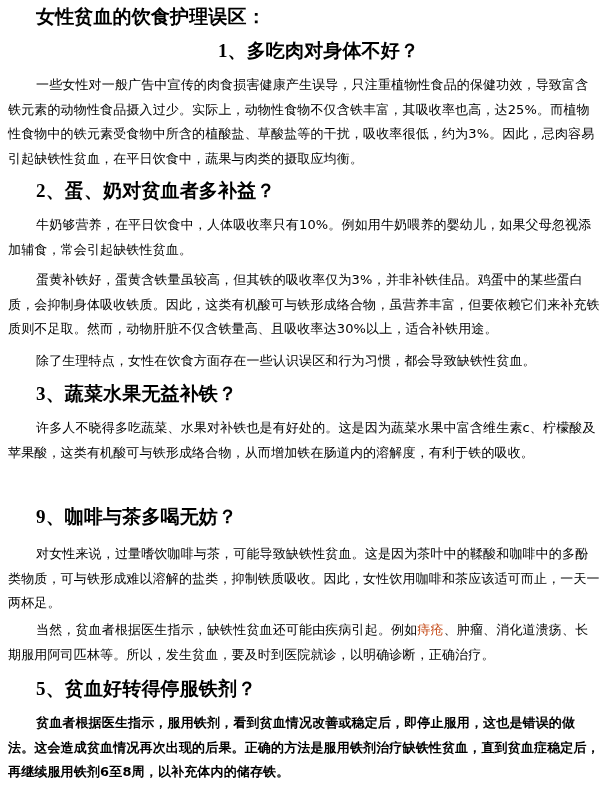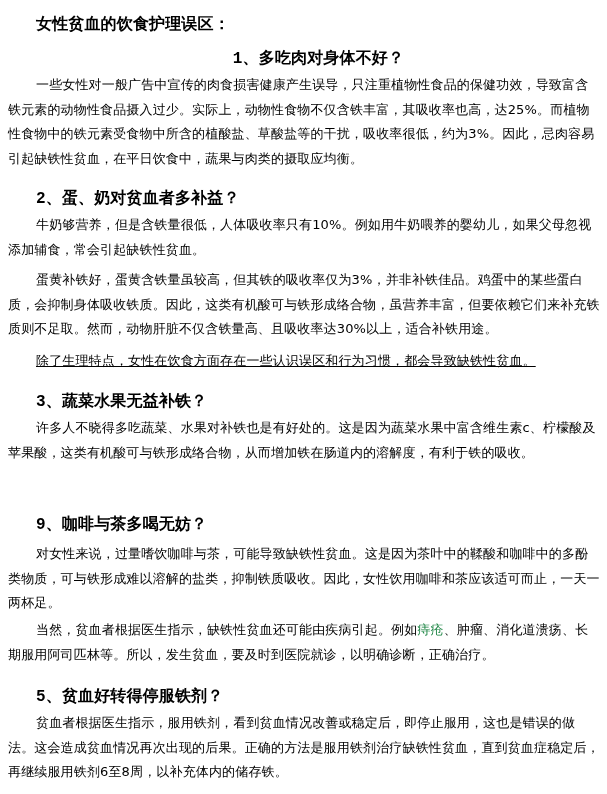--- a/index.html
+++ b/index.html
@@ -1,39 +1,39 @@
 <!DOCTYPE html>
 <html><head>
 <meta charset="utf-8">
 <style>
   html, body { margin:0; padding:0; background:#ffffff; }
   body { width:607px; height:794px; overflow:hidden; position:relative;
          font-family:"DejaVu Sans", "Liberation Sans", sans-serif; color:#000; }
   .doc { position:absolute; left:8px; top:0; width:593px; }
   .blk { position:absolute; left:0; width:593px; font-size:13px; line-height:24.5px; margin:0; letter-spacing:0.15px; }
-  .h { font-weight:bold; font-family:Liberation Mono, monospace; font-size:16px; left:28px; width:565px;margin-top:8px; }
+  .h { font-weight:bold; font-family:Liberation Serif, serif; font-size:19px; left:28px; width:565px; }
   .p { text-indent:28px; }
-  .link { color:#15803d; text-decoration:none; }
+  .link { color:#c2410c; text-decoration:none; }
 </style>
 </head>
 <body>
 
 <div class="doc">
   <div class="blk h" style="top:5px;">女性贫血的饮食护理误区：</div>
 
   <div class="blk h" style="top:39px;text-align:center;">1、多吃肉对身体不好？</div>
   <p class="blk p" style="top:73px;">一些女性对一般广告中宣传的肉食损害健康产生误导，只注重植物性食品的保健功效，导致富含铁元素的动物性食品摄入过少。实际上，动物性食物不仅含铁丰富，其吸收率也高，达25%。而植物性食物中的铁元素受食物中所含的植酸盐、草酸盐等的干扰，吸收率很低，约为3%。因此，忌肉容易引起缺铁性贫血，在平日饮食中，蔬果与肉类的摄取应均衡。</p>
 
   <div class="blk h" style="top:179px;">2、蛋、奶对贫血者多补益？</div>
-  <p class="blk p" style="top:213px;">牛奶够营养，但是含铁量很低，人体吸收率只有10%。例如用牛奶喂养的婴幼儿，如果父母忽视添加辅食，常会引起缺铁性贫血。</p>
+  <p class="blk p" style="top:213px;">牛奶够营养，在平日饮食中，人体吸收率只有10%。例如用牛奶喂养的婴幼儿，如果父母忽视添加辅食，常会引起缺铁性贫血。</p>
   <p class="blk p" style="top:268px;">蛋黄补铁好，蛋黄含铁量虽较高，但其铁的吸收率仅为3%，并非补铁佳品。鸡蛋中的某些蛋白质，会抑制身体吸收铁质。因此，这类有机酸可与铁形成络合物，虽营养丰富，但要依赖它们来补充铁质则不足取。然而，动物肝脏不仅含铁量高、且吸收率达30%以上，适合补铁用途。</p>
-  <p class="blk p" style="top:349px;text-decoration:underline;">除了生理特点，女性在饮食方面存在一些认识误区和行为习惯，都会导致缺铁性贫血。</p>
+  <p class="blk p" style="top:349px;">除了生理特点，女性在饮食方面存在一些认识误区和行为习惯，都会导致缺铁性贫血。</p>
 
   <div class="blk h" style="top:382px;">3、蔬菜水果无益补铁？</div>
   <p class="blk p" style="top:416px;">许多人不晓得多吃蔬菜、水果对补铁也是有好处的。这是因为蔬菜水果中富含维生素c、柠檬酸及苹果酸，这类有机酸可与铁形成络合物，从而增加铁在肠道内的溶解度，有利于铁的吸收。</p>
 
   <div class="blk h" style="top:505px;">9、咖啡与茶多喝无妨？</div>
   <p class="blk p" style="top:542px;">对女性来说，过量嗜饮咖啡与茶，可能导致缺铁性贫血。这是因为茶叶中的鞣酸和咖啡中的多酚类物质，可与铁形成难以溶解的盐类，抑制铁质吸收。因此，女性饮用咖啡和茶应该适可而止，一天一两杯足。</p>
   <p class="blk p" style="top:618px;"><span>当然，贫血者根据医生指示，缺铁性贫血还可能由疾病引起。例如</span><a class="link">痔疮</a><span>、肿瘤、消化道溃疡、长期服用阿司匹林等。所以，发生贫血，要及时到医院就诊，以明确诊断，正确治疗。</span></p>
 
   <div class="blk h" style="top:677px;">5、贫血好转得停服铁剂？</div>
-  <p class="blk p" style="top:711px;">贫血者根据医生指示，服用铁剂，看到贫血情况改善或稳定后，即停止服用，这也是错误的做法。这会造成贫血情况再次出现的后果。正确的方法是服用铁剂治疗缺铁性贫血，直到贫血症稳定后，再继续服用铁剂6至8周，以补充体内的储存铁。</p>
+  <p class="blk p" style="top:711px;font-weight:bold;">贫血者根据医生指示，服用铁剂，看到贫血情况改善或稳定后，即停止服用，这也是错误的做法。这会造成贫血情况再次出现的后果。正确的方法是服用铁剂治疗缺铁性贫血，直到贫血症稳定后，再继续服用铁剂6至8周，以补充体内的储存铁。</p>
 </div>
 
 </body></html>

